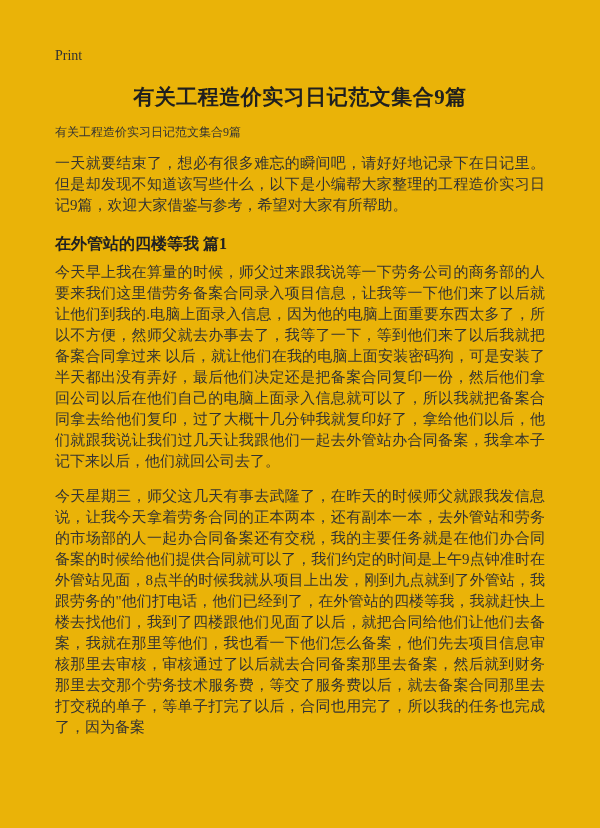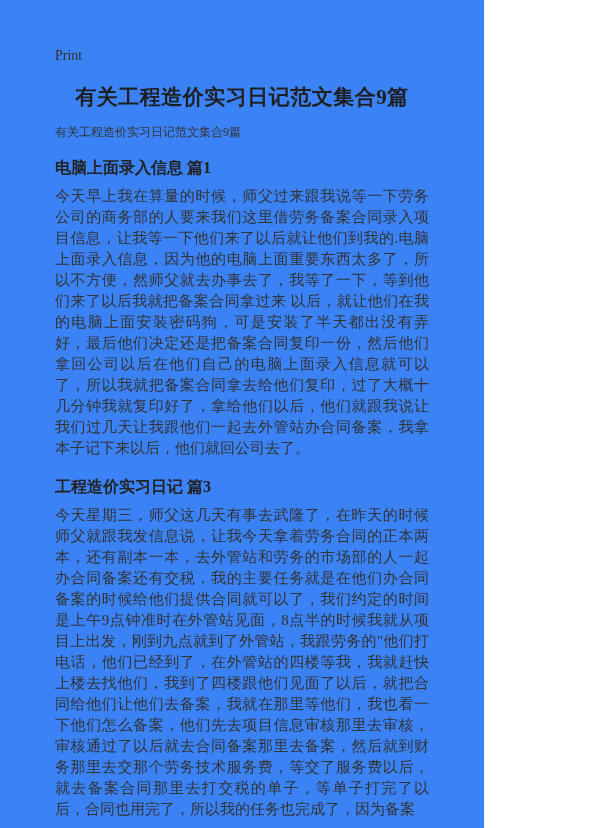--- a/index.html
+++ b/index.html
@@ -9,24 +9,24 @@
   }
   body {
     width: 600px;
     height: 828px;
     overflow: hidden;
     font-family: "Liberation Serif", "DejaVu Serif", serif;
     color: #333333;
   }
   .page {
     box-sizing: border-box;
-    width: 484px;
+    width: 600px;
     height: 828px;
     padding: 46px 55px 0 55px;
-    background: #3b82f6;
+    background: #eab308;
   }
   .print-btn {
     font-size: 14px;
     line-height: 15px;
     color: #333333;
     margin: 0 0 22px 0;
     display: inline-block;
     cursor: pointer;
   }
   h1.doc-title {
@@ -64,24 +64,24 @@
 <body>
 
 <div class="page">
 
   <div class="print-btn">Print</div>
 
   <h1 class="doc-title">有关工程造价实习日记范文集合9篇</h1>
 
   <p class="subtitle">有关工程造价实习日记范文集合9篇</p>
 
+  <p class="body-text">一天就要结束了，想必有很多难忘的瞬间吧，请好好地记录下在日记里。但是却发现不知道该写些什么，以下是小编帮大家整理的工程造价实习日记9篇，欢迎大家借鉴与参考，希望对大家有所帮助。</p>
 
-  <h2 class="section-heading">电脑上面录入信息 篇1</h2>
+  <h2 class="section-heading">在外管站的四楼等我 篇1</h2>
 
   <p class="body-text">今天早上我在算量的时候，师父过来跟我说等一下劳务公司的商务部的人要来我们这里借劳务备案合同录入项目信息，让我等一下他们来了以后就让他们到我的.电脑上面录入信息，因为他的电脑上面重要东西太多了，所以不方便，然师父就去办事去了，我等了一下，等到他们来了以后我就把备案合同拿过来 以后，就让他们在我的电脑上面安装密码狗，可是安装了半天都出没有弄好，最后他们决定还是把备案合同复印一份，然后他们拿回公司以后在他们自己的电脑上面录入信息就可以了，所以我就把备案合同拿去给他们复印，过了大概十几分钟我就复印好了，拿给他们以后，他们就跟我说让我们过几天让我跟他们一起去外管站办合同备案，我拿本子记下来以后，他们就回公司去了。</p>
 
 
 
-  <h2 class="section-heading">工程造价实习日记 篇3</h2>
 
   <p class="body-text">今天星期三，师父这几天有事去武隆了，在昨天的时候师父就跟我发信息说，让我今天拿着劳务合同的正本两本，还有副本一本，去外管站和劳务的市场部的人一起办合同备案还有交税，我的主要任务就是在他们办合同备案的时候给他们提供合同就可以了，我们约定的时间是上午9点钟准时在外管站见面，8点半的时候我就从项目上出发，刚到九点就到了外管站，我跟劳务的"他们打电话，他们已经到了，在外管站的四楼等我，我就赶快上楼去找他们，我到了四楼跟他们见面了以后，就把合同给他们让他们去备案，我就在那里等他们，我也看一下他们怎么备案，他们先去项目信息审核那里去审核，审核通过了以后就去合同备案那里去备案，然后就到财务那里去交那个劳务技术服务费，等交了服务费以后，就去备案合同那里去打交税的单子，等单子打完了以后，合同也用完了，所以我的任务也完成了，因为备案</p>
 
 </div>
 
 </body></html>

